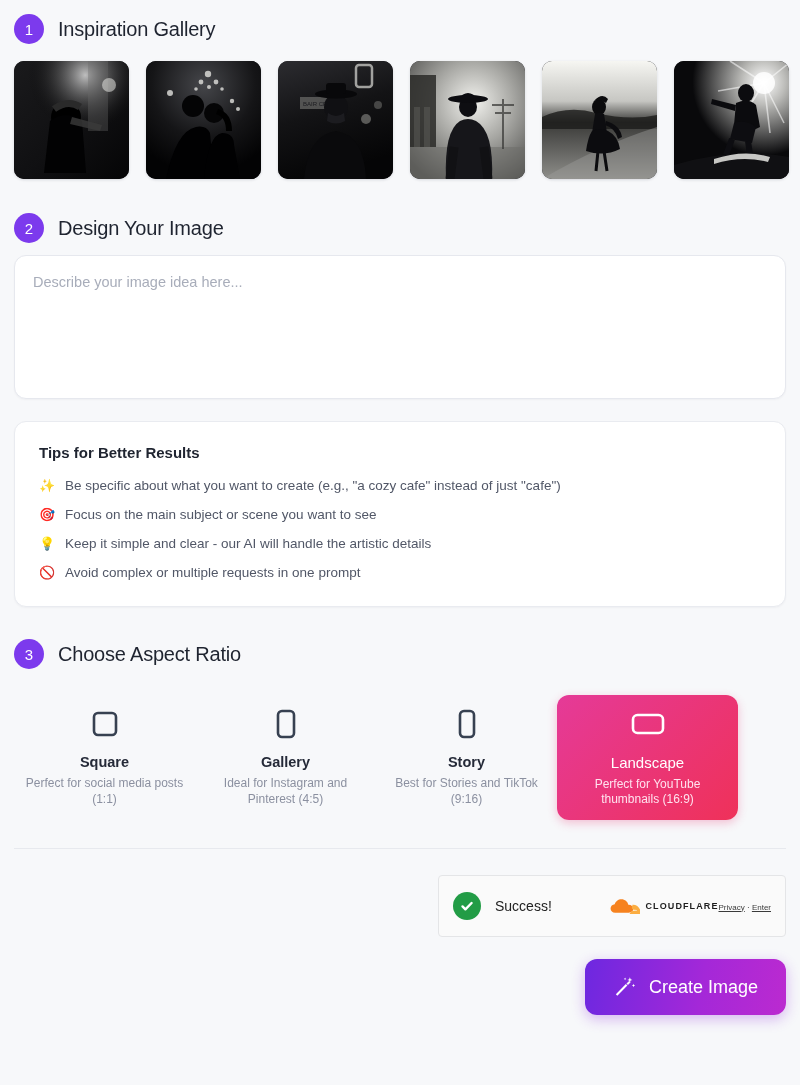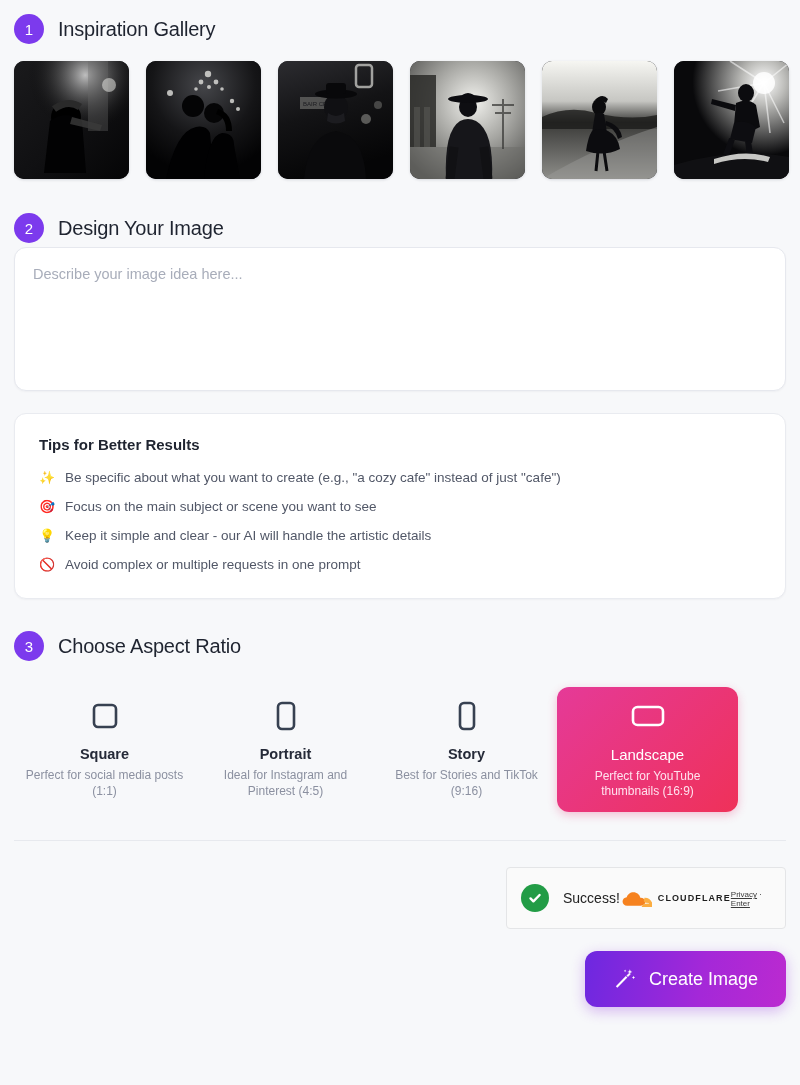--- a/index.html
+++ b/index.html
@@ -72,21 +72,21 @@
   .prompt-label {
     font-size: 13.5px;
     font-weight: 700;
     color: #1f2430;
   }
   .prompt-hint {
     font-size: 12.5px;
     color: #a2a7b5;
   }
   .prompt-box {
-    margin-top: 4px;
+    margin-top: 12px;
     width: 772px;
     height: 144px;
     background: #fff;
     border: 1px solid #e6e8ee;
     border-radius: 12px;
     padding: 18px;
     font-family: "Liberation Sans", sans-serif;
     font-size: 14.5px;
     color: #2b3040;
     resize: none;
@@ -169,21 +169,21 @@
     background: #e7e9ee;
   }
 
   
   .turnstile-wrap {
     margin-top: 26px;
     display: flex;
     justify-content: flex-end;
   }
   .turnstile {
-    width: 280px;
+    width: 348px;
     height: 62px;
     background: #fafafa;
     border: 1px solid #e4e5e7;
     border-radius: 4px;
     display: flex;
     align-items: center;
     padding: 0 14px;
   }
   .ts-check {
     width: 28px; height: 28px;
@@ -460,21 +460,21 @@
         <div class="ratio-name">Square</div>
         <div class="ratio-desc">Perfect for social media posts (1:1)</div>
       </div>
 
       <div class="ratio-card">
         <div class="ratio-icon">
           <svg width="20" height="30" viewBox="0 0 20 30">
               <rect x="2" y="2" width="16" height="26" rx="4" fill="none" stroke="#374151" stroke-width="2.6"></rect>
             </svg>
         </div>
-        <div class="ratio-name">Portrait</div>
+        <div class="ratio-name">Gallery</div>
         <div class="ratio-desc">Ideal for Instagram and Pinterest (4:5)</div>
       </div>
 
       <div class="ratio-card">
         <div class="ratio-icon">
           <svg width="18" height="30" viewBox="0 0 18 30">
               <rect x="2" y="2" width="14" height="26" rx="4" fill="none" stroke="#374151" stroke-width="2.6"></rect>
             </svg>
         </div>
         <div class="ratio-name">Story</div>

